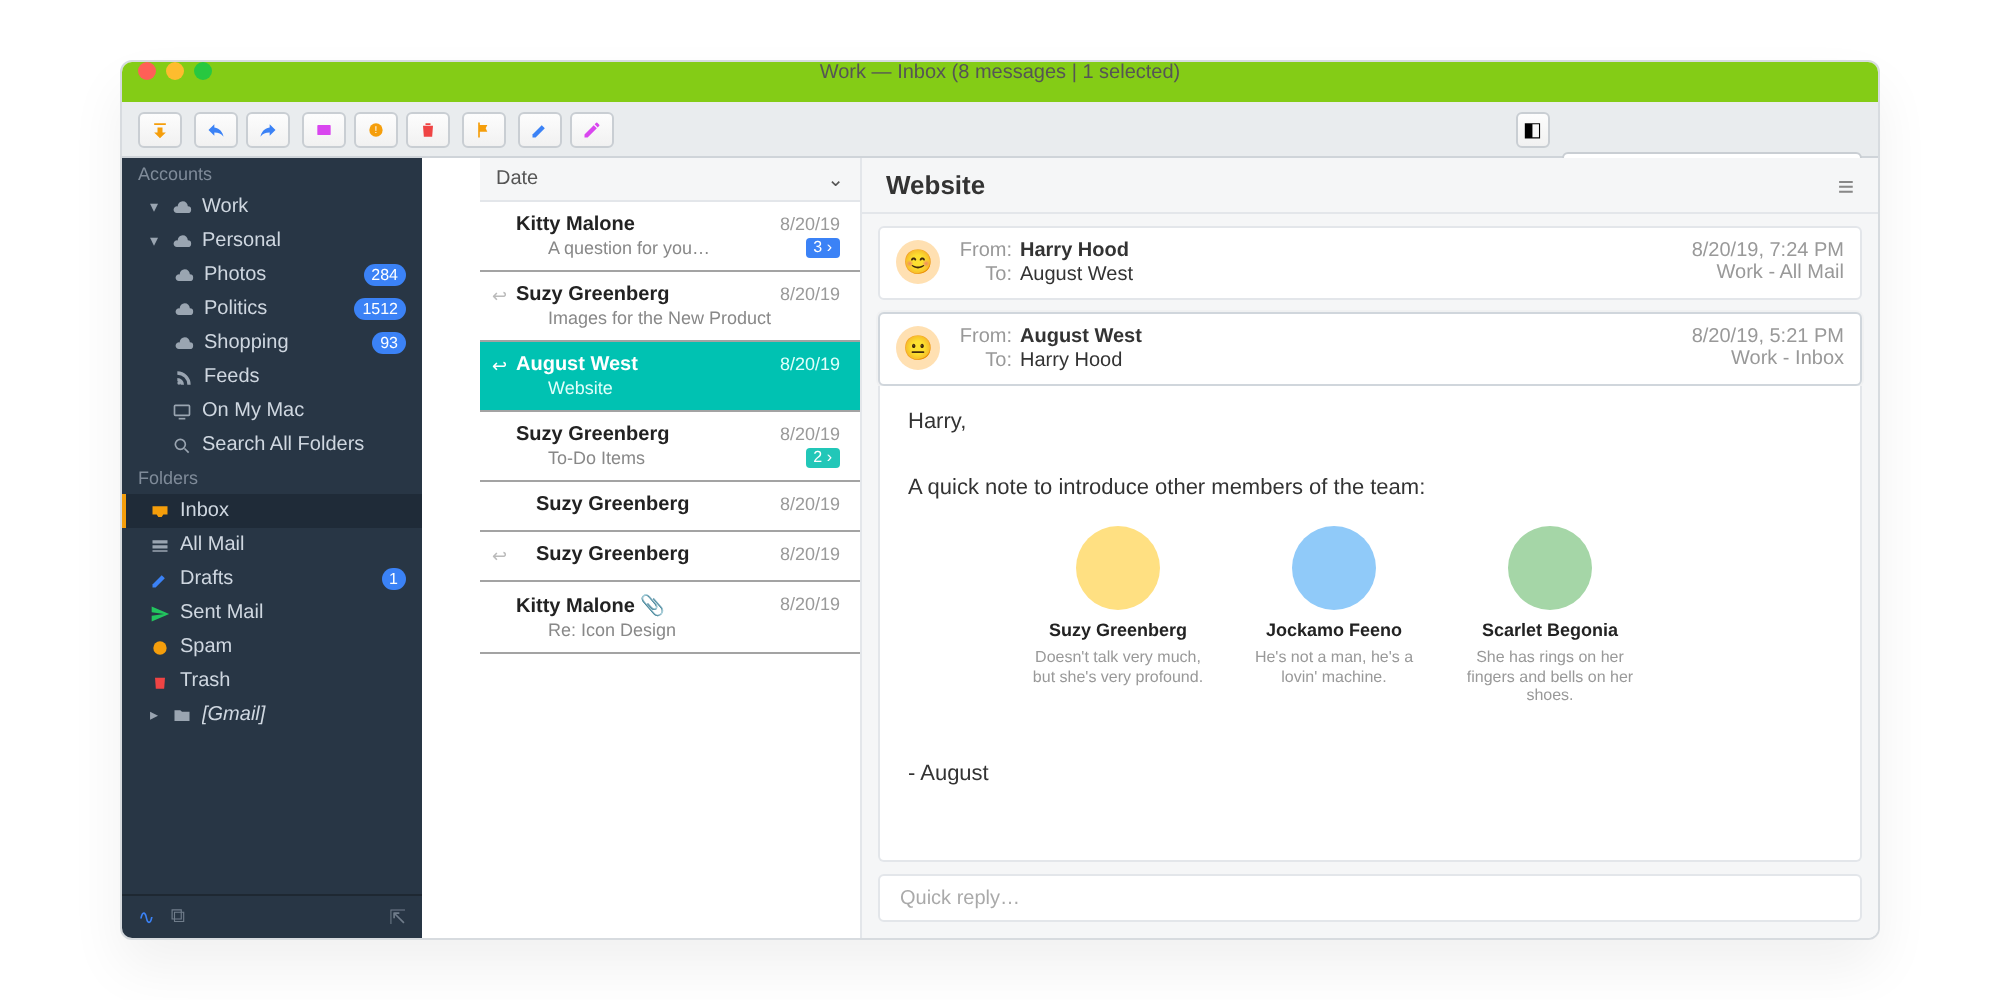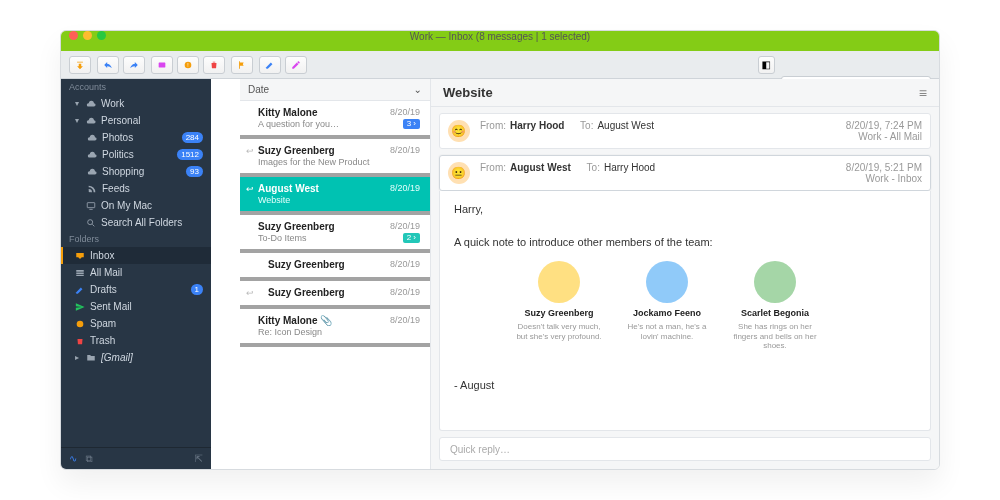--- a/index.html
+++ b/index.html
@@ -32,41 +32,41 @@
   .sb-item .label{flex:1; white-space:nowrap; overflow:hidden; text-overflow:ellipsis;}
   .badge{background:#3b82f6; color:#fff; font-size:8px; padding:0 4px; border-radius:7px; line-height:11px;}
   .sb-item svg{width:10px;height:10px;}
   .sb-spacer{flex:1;}
   .sb-bottom{height:22px; border-top:1px solid #1e2832; display:flex; align-items:center; padding:0 8px; gap:8px; color:#6f7c8a;}
   .sb-bottom .r{margin-left:auto;}
   
   .msglist{width:220px; border-right:1px solid #e3e6ea; display:flex; flex-direction:column; background:#fff;padding-left:29px;}
   .msghdr{height:22px; background:#f5f6f7; border-bottom:1px solid #e3e6ea; display:flex; align-items:center; justify-content:space-between; padding:0 8px; font-size:10px; color:#555;}
   .msgs{flex:1; overflow:auto;}
-  .msg{padding:6px 10px 6px 18px; border-bottom:4px solid #a3a3a3; cursor:pointer; position:relative;}
+  .msg{padding:6px 10px 6px 18px; border-bottom:1px solid #a3a3a3; cursor:pointer; position:relative;}
   .msg.indent{padding-left:28px;}
   .msg.sel{background:#00c2b2; color:#fff;}
   .msg .row1{display:flex; justify-content:space-between; font-size:10px;}
   .msg .sender{font-weight:600; color:#222;}
   .msg.sel .sender{color:#fff;}
   .msg .date{color:#999; font-size:9px;}
   .msg.sel .date{color:#e0fffb;}
-  .msg .subj{font-size:9px; color:#888; margin-top:1px; display:flex; justify-content:space-between; }
+  .msg .subj{font-size:9px; color:#888; margin-top:1px; display:flex; justify-content:space-between; margin-left:16px;}
   .msg.sel .subj{color:#e0fffb;}
   .mbadge{background:#3b82f6; color:#fff; font-size:8px; padding:0 4px; border-radius:2px; line-height:10px;}
   .msg .reparrow{position:absolute; left:6px; top:7px; font-size:9px; color:#bbb;}
   .msg.sel .reparrow{color:#fff;}
   
   .reader{flex:1; display:flex; flex-direction:column; background:#f5f6f7; min-width:0;}
   .rtitle{height:28px; display:flex; align-items:center; justify-content:space-between; padding:0 12px; font-size:13px; font-weight:600; color:#333; border-bottom:1px solid #e3e6ea; background:#f5f6f7;}
   .rtitle .menu{font-size:14px; color:#888; cursor:pointer;}
   .hdrcard{margin:6px 8px 0 8px; background:#fff; border:1px solid #e3e6ea; border-radius:3px; padding:6px 8px; display:flex; gap:8px; font-size:10px;}
   .hdrcard.active{border-color:#d0d6dc; box-shadow:0 0 0 1px rgba(0,0,0,0.02);}
   .avatar{width:22px;height:22px;border-radius:50%;background:#ffe0b2; display:flex; align-items:center; justify-content:center; font-size:12px;}
-  .hdrinfo{display:flex; flex-direction:row; gap:1px; flex:1;}
+  .hdrinfo{display:flex; flex-direction:column; gap:1px; flex:1;}
   .hdrinfo .line{display:flex; gap:4px;}
   .hdrinfo .k{color:#999; width:28px; text-align:right;}
   .hdrinfo .v{color:#333; font-weight:600;text-align:right;}
   .hdrmeta{text-align:right; color:#999; font-size:10px;}
   .content{flex:1; margin:0 8px 6px 8px; background:#fff; border:1px solid #e3e6ea; border-top:none; border-radius:0 0 3px 3px; padding:10px 14px; font-size:11px; color:#333; overflow:auto; line-height:1.5;}
   .team{display:flex; gap:18px; justify-content:flex-start; margin:10px 0 10px 60px;}
   .member{width:90px; text-align:center; font-size:8px;}
   .member .face{width:42px;height:42px;border-radius:50%; margin:0 auto 4px auto;}
   .member .name{font-weight:700; font-size:9px; color:#222; margin-bottom:2px;}
   .member .bio{color:#999; line-height:1.2;}

